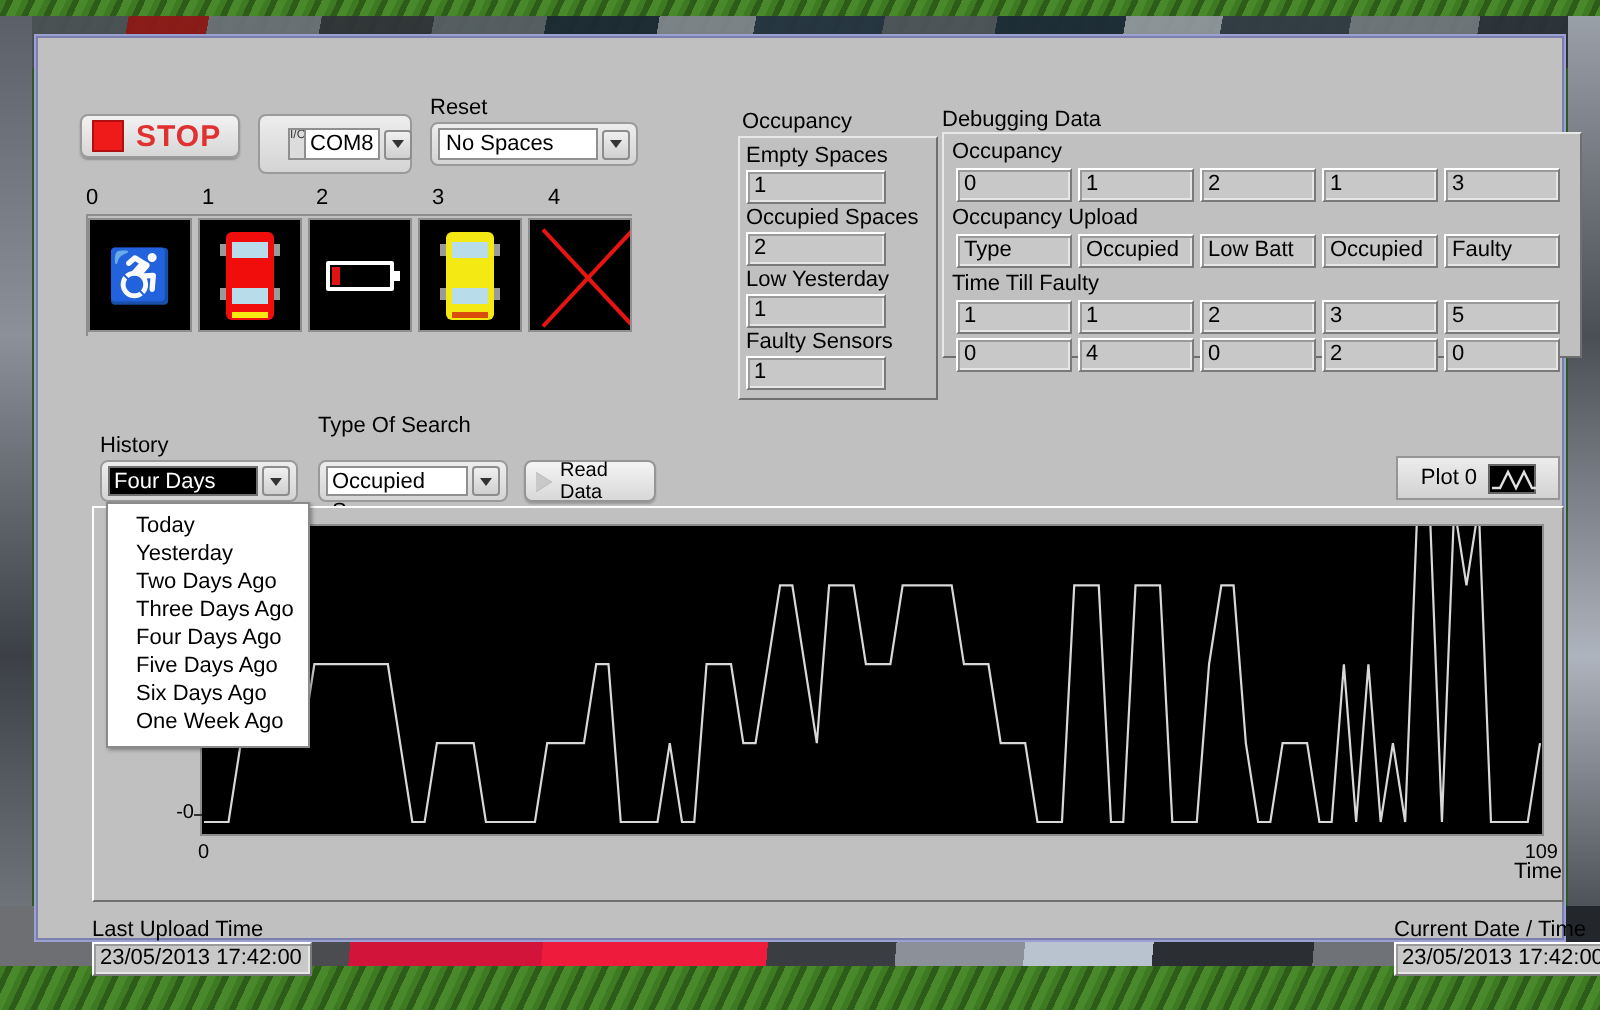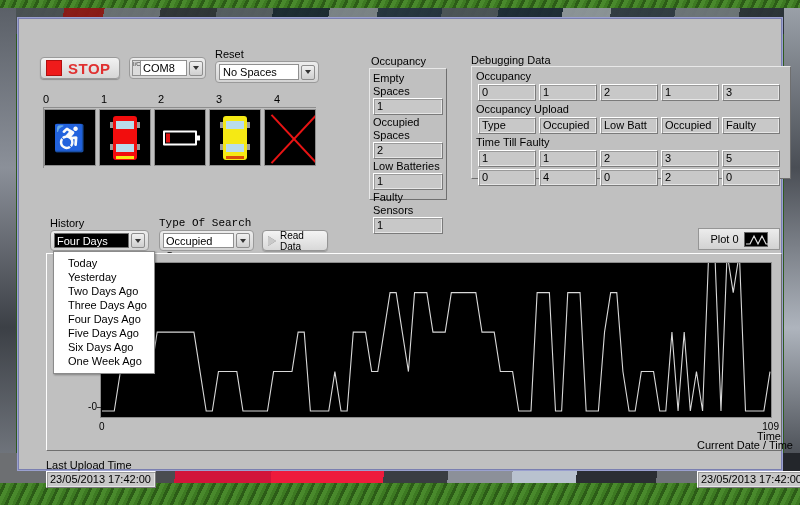--- a/index.html
+++ b/index.html
@@ -81,21 +81,21 @@
     box-shadow:0 1px 1px rgba(0,0,0,.25);
   }
   #stop-led { width:16px; height:16px; background:#ef1b1b; border:1px solid #b01010; }
   #stop-label { font-size:15px; font-weight:bold; color:#e03030; letter-spacing:.5px; }
 
   
   #com-ctl {
     position:absolute; left:110px; top:38px; width:77px; height:22px;
     background:linear-gradient(180deg,#ededed,#d4d4d4);
     border:1px solid #9a9a9a; border-radius:4px;
-    display:flex; align-items:center; padding:2px;
+    display:flex; align-items:center; padding:14px;
   }
   #com-icon {
     width:9px; height:16px; flex:0 0 9px;
     background:#dcdcdc; border:1px solid #8f8f8f;
     font-size:6px; line-height:7px; color:#333; text-align:center; overflow:hidden;
   }
   #com-value {
     flex:1; height:16px; background:#fff; border:1px solid #909090; border-left:none;
     font-size:11px; color:#000; padding:1px 2px; line-height:13px;
   }
@@ -163,21 +163,21 @@
   }
   .battery .fill { position:absolute; left:1px; top:1px; width:4px; height:9px; background:#e01212; }
   
   .faultx { position:absolute; left:0; top:0; right:0; bottom:0; }
   .faultx i { position:absolute; left:-4px; top:50%; width:66px; height:2px; background:#e81414; }
   .faultx i:first-child { transform:rotate(47deg); }
   .faultx i:last-child  { transform:rotate(-47deg); }
 
   
   #occ-label { position:absolute; left:352px; top:36px; }
-  #occ-cluster { position:absolute; left:350px; top:49px; width:78px; height:132px; padding:3px; }
+  #occ-cluster { position:absolute; left:350px; top:49px; width:100px; height:132px; padding:3px; }
   #occ-cluster .row { margin-bottom:1px; }
   #occ-cluster .sub { font-size:11px; line-height:13px; color:#000; }
   #occ-cluster .ind { width:70px; }
 
   
   #dbg-label { position:absolute; left:452px; top:35px; }
   #dbg-cluster { position:absolute; left:452px; top:47px; width:320px; height:113px; padding:3px 4px; }
   #dbg-cluster .grp-title { font-size:11px; line-height:13px; color:#000; }
   .arr-row { display:flex; gap:3px; margin:1px 0 2px 2px; }
   .arr-row .ind { width:58px; }
@@ -198,21 +198,21 @@
   #hist-menu {
     position:absolute; left:34px; top:232px; width:102px;
     background:#fff; border:1px solid #8b8b8b;
     padding:4px 0 5px 0; z-index:40;
     box-shadow:1px 1px 2px rgba(0,0,0,.35);
   }
   #hist-menu .mi {
     font-size:11px; color:#000; line-height:14px; padding:0 4px 0 14px; white-space:nowrap;
   }
 
-  #tos-label { position:absolute; left:140px; top:198px;font-family:Liberation Mono, monospace; }
+  #tos-label { position:absolute; left:140px; top:188px; }
   #tos-ctl {
     position:absolute; left:140px; top:211px; width:95px; height:21px;
     background:linear-gradient(180deg,#ededed,#d4d4d4);
     border:1px solid #9a9a9a; border-radius:4px;
     display:flex; align-items:center; padding:2px 3px;
   }
   #tos-value {
     flex:1; height:15px; background:#fff; border:1px solid #909090;
     font-size:11px; color:#000; padding:0 2px; line-height:15px;
   }
@@ -251,21 +251,21 @@
   }
   #graph-svg { position:absolute; left:0; top:0; }
   .ytick { position:absolute; right:calc(100% + 4px); font-size:10px; color:#000; line-height:10px; }
   .ytick-mark { position:absolute; left:-4px; width:4px; height:1px; background:#333; }
   .xtick { position:absolute; top:calc(100% + 5px); font-size:10px; color:#000; line-height:10px; }
   #xaxis-title { position:absolute; left:0; right:0; top:176px; text-align:right; font-size:11px; color:#000; }
 
   
   #upload-label { position:absolute; left:27px; top:440px; }
   #upload-ind   { position:absolute; left:27px; top:452px; width:110px; }
-  #cur-label    { position:absolute; left:678px; top:420px; }
+  #cur-label    { position:absolute; left:678px; top:440px; }
   #cur-ind      { position:absolute; left:678px; top:452px; width:110px; }
 </style>
 </head>
 <body>
 
 <div id="bg">
   <div class="bg-grass bg-top-grass"></div>
   <div class="bg-photo-top"></div>
   <div class="bg-photo-left"></div>
   <div class="bg-photo-right"></div>
@@ -354,21 +354,21 @@
   <div id="occ-cluster" class="cluster">
     <div class="row">
       <div class="sub">Empty Spaces</div>
       <div class="ind">1</div>
     </div>
     <div class="row">
       <div class="sub">Occupied Spaces</div>
       <div class="ind">2</div>
     </div>
     <div class="row">
-      <div class="sub">Low Batteries</div>
+      <div class="sub">Low Yesterday</div>
       <div class="ind">1</div>
     </div>
     <div class="row">
       <div class="sub">Faulty Sensors</div>
       <div class="ind">1</div>
     </div>
   </div>
 
   <div id="dbg-label" class="lbl">Debugging Data</div>
   <div id="dbg-cluster" class="cluster">

